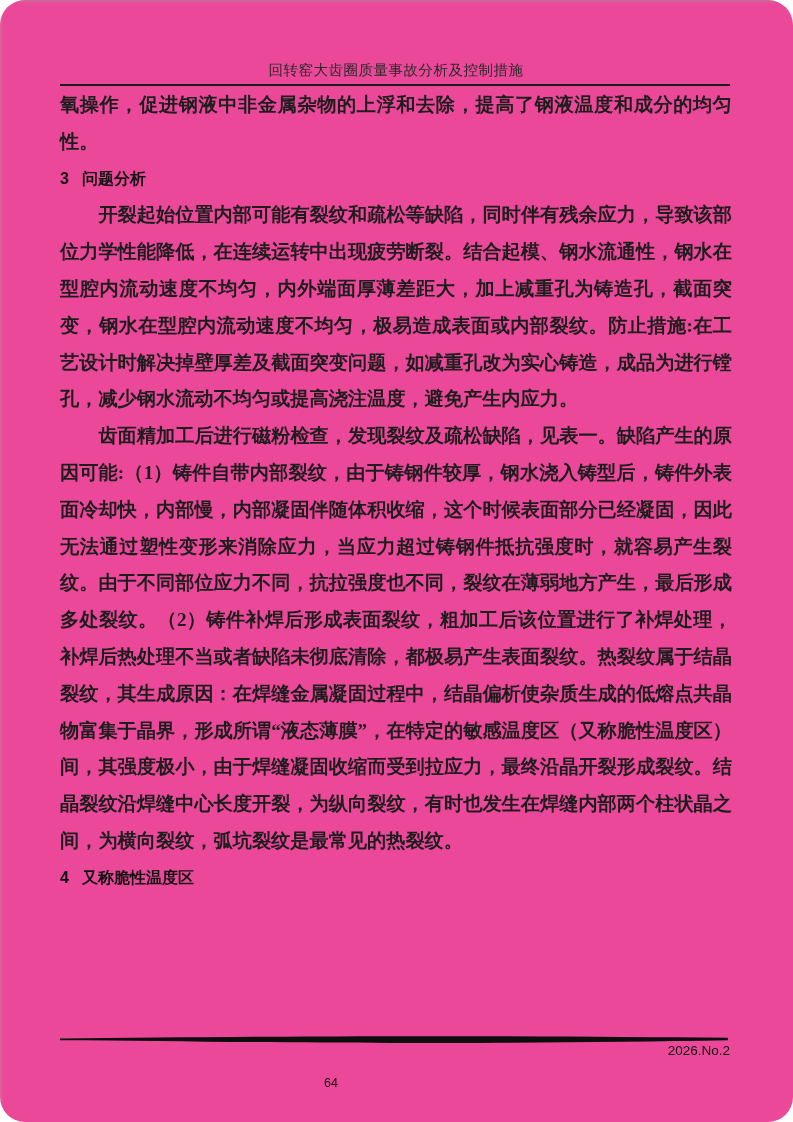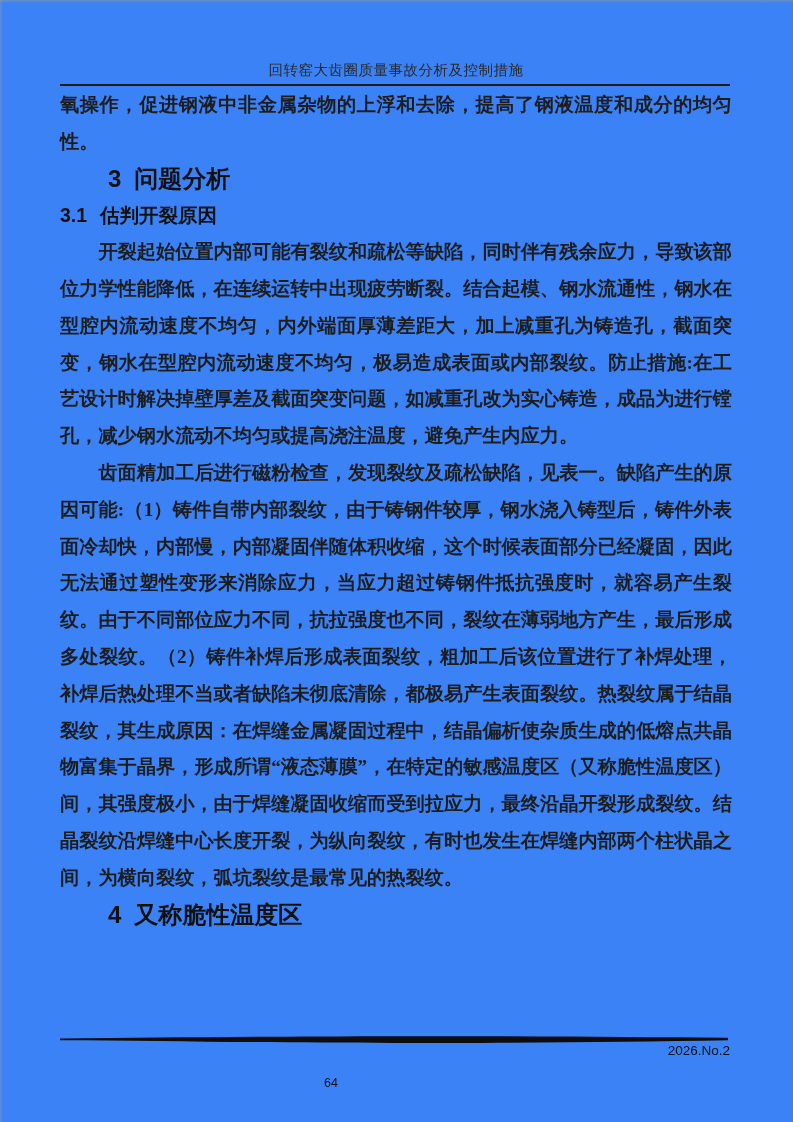--- a/index.html
+++ b/index.html
@@ -1,23 +1,24 @@
 <!DOCTYPE html>
 <html lang="zh"><head>
 <meta charset="utf-8">
 <style>
   html, body { margin: 0; padding: 0; background: #ffffff; }
   .page {
     position: relative;
     width: 793px;
     height: 1122px;
-    background: #3b82f6;
+    background: #ec4899;
     overflow: hidden;
     color: #1f1f1f;
     font-family: "Liberation Serif", "DejaVu Serif", serif;
+    border-radius: 25px;
   }
   
   .edge-top {
     position: absolute; top: 0; left: 0; right: 0; height: 3px;
     background: linear-gradient(to bottom, rgba(150,150,150,0.55), rgba(255,255,255,0));
   }
   .edge-left {
     position: absolute; top: 0; bottom: 0; left: 0; width: 3px;
     background: linear-gradient(to right, rgba(165,165,165,0.35), rgba(255,255,255,0));
   }
@@ -37,21 +38,21 @@
     color: #1d1d1d;
   }
   .content p { margin: 0; font-weight: bold; }
   p.para { text-indent: 2em; }
   p.cont { text-indent: 0; }
   h2.h-level1, h3.h-level2 {
     margin: 0; font-weight: bold; color: #111;
     font-family: "Liberation Sans", "DejaVu Sans", sans-serif;
     line-height: 36.8px; text-align: left;
   }
-  h2.h-level1 { font-size: 24px; margin-left: 48px; }
+  h2.h-level1 { font-size: 16px; }
   h3.h-level2 { font-size: 19.5px; }
   .h-num { display: inline-block; margin-right: 13px; }
   .footer-bar {
     position: absolute; top: 1035px; left: 60px; width: 668px; height: 9px;
   }
   .page-number {
     position: absolute; top: 1076px; left: 301px; width: 60px;
     text-align: center; font-size: 12.5px; color: #111;
     font-family: "Liberation Sans", "DejaVu Sans", sans-serif;
   }
@@ -75,23 +76,20 @@
   </header>
 
   <main class="content">
 
     <p class="cont">氧操作，促进钢液中非金属杂物的上浮和去除，提高了钢液温度和成分的均匀性。</p>
 
     <h2 class="h-level1">
       <span class="h-num">3</span><span>问题分析</span>
     </h2>
 
-    <h3 class="h-level2">
-      <span class="h-num">3.1</span><span>估判开裂原因</span>
-    </h3>
 
     <p class="para">开裂起始位置内部可能有裂纹和疏松等缺陷，同时伴有残余应力，导致该部位力学性能降低，在连续运转中出现疲劳断裂。结合起模、钢水流通性，钢水在型腔内流动速度不均匀，内外端面厚薄差距大，加上减重孔为铸造孔，截面突变，钢水在型腔内流动速度不均匀，极易造成表面或内部裂纹。防止措施:在工艺设计时解决掉壁厚差及截面突变问题，如减重孔改为实心铸造，成品为进行镗孔，减少钢水流动不均匀或提高浇注温度，避免产生内应力。</p>
 
 
     <p class="para">齿面精加工后进行磁粉检查，发现裂纹及疏松缺陷，见表一。缺陷产生的原因可能:（1）铸件自带内部裂纹，由于铸钢件较厚，钢水浇入铸型后，铸件外表面冷却快，内部慢，内部凝固伴随体积收缩，这个时候表面部分已经凝固，因此无法通过塑性变形来消除应力，当应力超过铸钢件抵抗强度时，就容易产生裂纹。由于不同部位应力不同，抗拉强度也不同，裂纹在薄弱地方产生，最后形成多处裂纹。（2）铸件补焊后形成表面裂纹，粗加工后该位置进行了补焊处理，补焊后热处理不当或者缺陷未彻底清除，都极易产生表面裂纹。热裂纹属于结晶裂纹，其生成原因：在焊缝金属凝固过程中，结晶偏析使杂质生成的低熔点共晶物富集于晶界，形成所谓“液态薄膜”，在特定的敏感温度区（又称脆性温度区）间，其强度极小，由于焊缝凝固收缩而受到拉应力，最终沿晶开裂形成裂纹。结晶裂纹沿焊缝中心长度开裂，为纵向裂纹，有时也发生在焊缝内部两个柱状晶之间，为横向裂纹，弧坑裂纹是最常见的热裂纹。</p>
 
     <h2 class="h-level1">
       <span class="h-num">4</span><span>又称脆性温度区</span>
     </h2>
 

